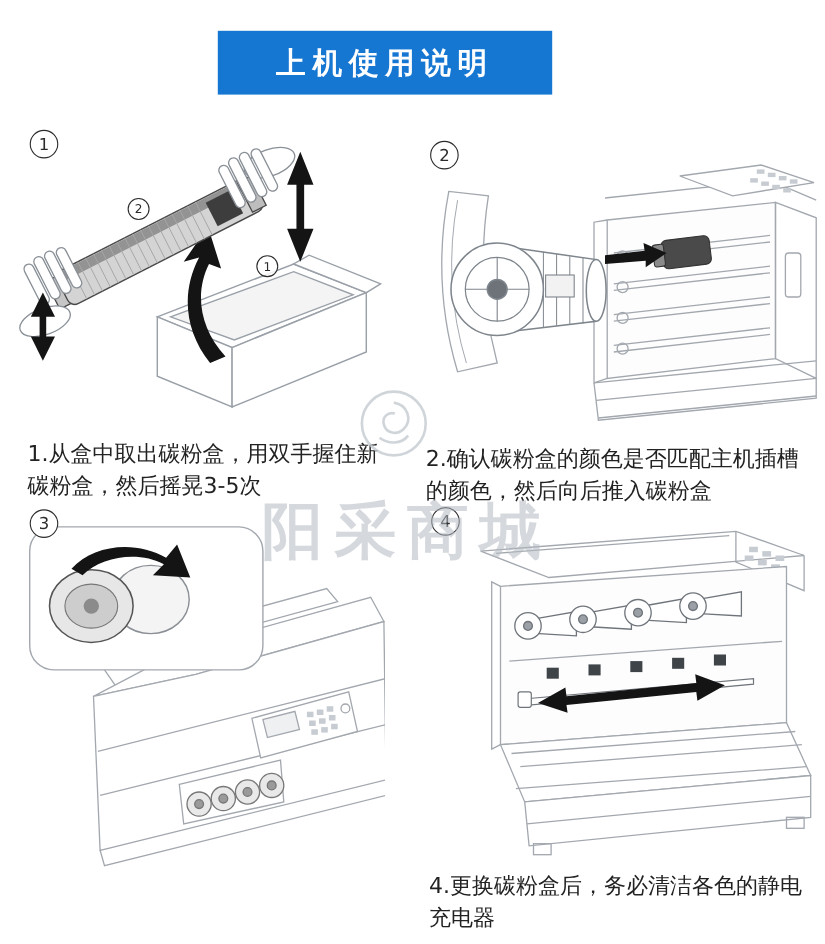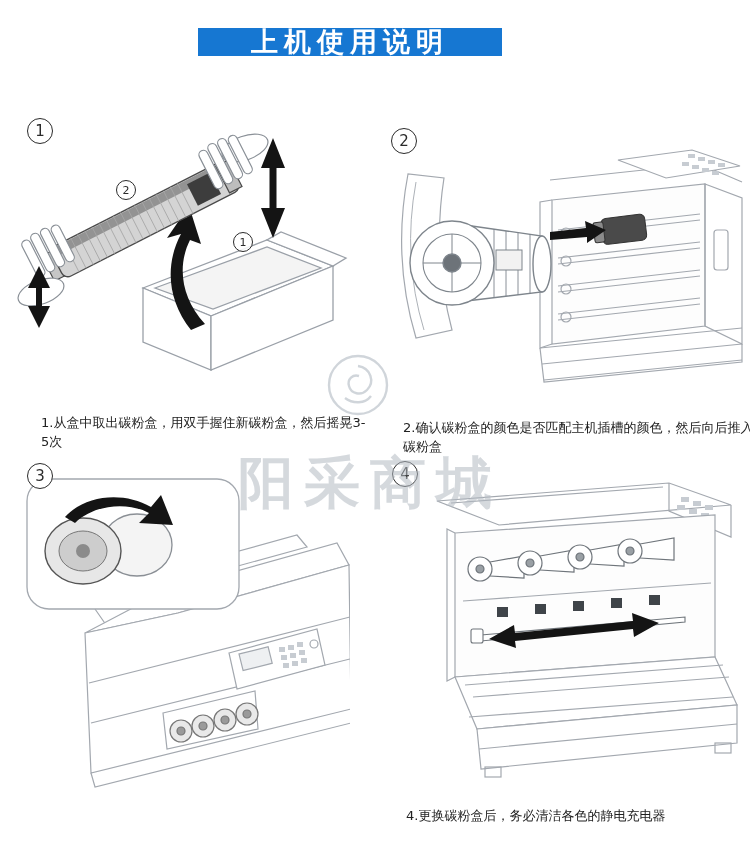--- a/index.html
+++ b/index.html
@@ -1,35 +1,35 @@
 <!DOCTYPE html>
 <html style="--banner-bg: #1677d2; --banner-text: #ffffff; --caption-text: #222222; --line-art: #a3a8af; --arrow: #141414; --watermark: #b4bbc3;"><head>
 <meta charset="utf-8">
 <style>
   html,body{margin:0;padding:0;background:#fff;}
   .page{position:relative;width:750px;height:858px;background:#fff;overflow:hidden;
         font-family:"DejaVu Sans","Liberation Sans",sans-serif;color:#222;}
-  .banner{position:absolute;left:198px;top:28px;width:304px;height:28px;
+  .banner{position:absolute;left:198px;top:28px;width:304px;height:58px;
           background:var(--banner-bg,#1677d2);color:var(--banner-text,#ffffff);
           display:flex;align-items:center;justify-content:center;
           font-size:27px;font-weight:bold;letter-spacing:6px;}
   .step{position:absolute;}
   .step1{left:15px;top:110px;width:345px;height:340px;}
   .step2{left:385px;top:120px;width:365px;height:330px;}
   .step3{left:15px;top:455px;width:345px;height:385px;}
   .step4{left:380px;top:455px;width:370px;height:385px;}
   .num{position:absolute;width:24px;height:24px;border:1.6px solid #2b2b2b;border-radius:50%;
        display:flex;align-items:center;justify-content:center;font-size:15px;color:#2b2b2b;
        background:#fff;z-index:3;}
   .ann{position:absolute;width:18px;height:18px;border:1.3px solid #2b2b2b;border-radius:50%;
        display:flex;align-items:center;justify-content:center;font-size:11px;color:#2b2b2b;
        background:rgba(255,255,255,.85);z-index:3;}
   .illus{position:absolute;display:block;}
-  .caption{position:absolute;font-size:13px;line-height:1.45;color:var(--caption-text,#222);
-           margin:16px;}
+  .caption{position:absolute;font-size:20px;line-height:1.45;color:var(--caption-text,#222);
+           margin:0;}
   .step1 .illus{left:0;top:10px;}
   .step1 .caption{left:10px;top:288px;width:332px;}
   .step2 .illus{left:5px;top:18px;}
   .step2 .caption{left:2px;top:283px;width:352px;}
   .step3 .illus{left:0;top:16px;}
   .step3 .caption{left:10px;top:340px;width:332px;}
   .step4 .illus{left:5px;top:16px;}
   .step4 .caption{left:10px;top:336px;width:352px;}
   .watermark{position:absolute;z-index:20;pointer-events:none;text-align:center;}
   .wm-logo{position:absolute;left:325px;top:352px;width:66px;height:66px;opacity:.8;}

